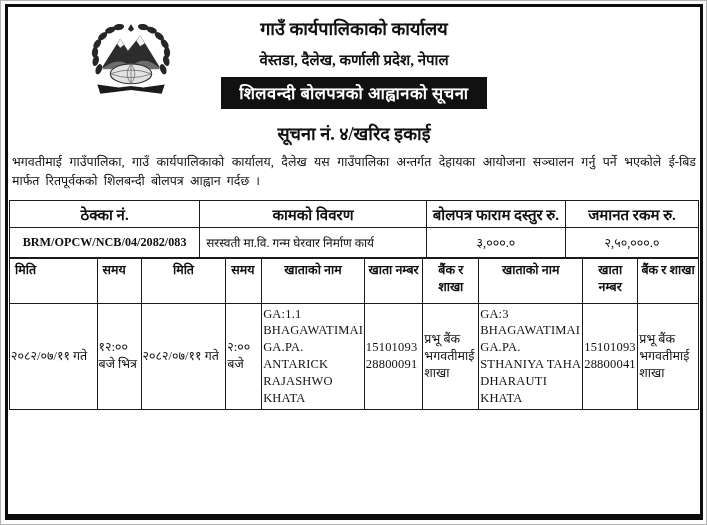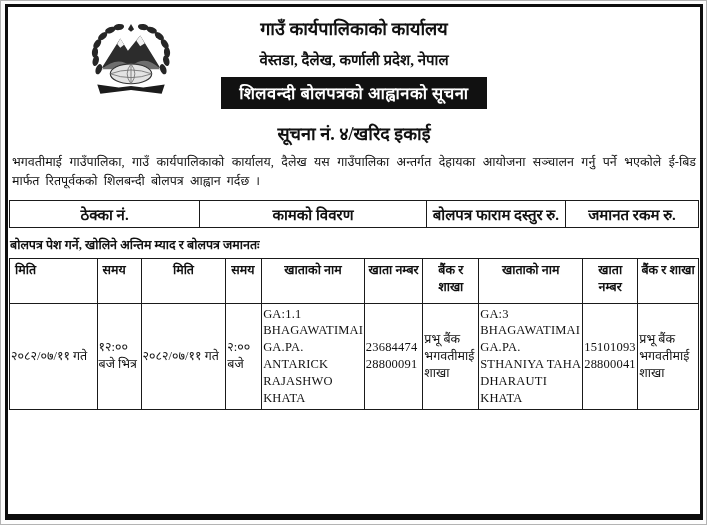--- a/index.html
+++ b/index.html
@@ -99,24 +99,29 @@
           <col style="width:20.2%">
           <col style="width:19.3%">
         </colgroup>
       <tbody>
           <tr>
         <th>ठेक्का नं.</th>
         <th>कामको विवरण</th>
         <th>बोलपत्र फाराम दस्तुर रु.</th>
         <th>जमानत रकम रु.</th>
       </tr>
+      <tr>
+        <td class="cno">BRM/OPCW/NCB/04/2082/083</td>
+        <td class="desc">सरस्वती मा.वि. गन्म घेरवार निर्माण कार्य</td>
+        <td>३,०००.०</td>
+        <td>२,५०,०००.०</td>
+      </tr>
     </tbody>
       </table>
 
-    <div class="lbl">बोलपत्र पेश गर्ने, खोलिने अन्तिम म्याद र बोलपत्र जमानतः</div>
 
     <table class="t2">
       <colgroup>
         <col style="width:12.7%">
           <col style="width:6.4%">
           <col style="width:12.3%">
           <col style="width:5.2%">
         <col style="width:14.9%">
           <col style="width:8.5%">
           <col style="width:8.1%">
@@ -136,21 +141,21 @@
         <th>खाताको नाम</th>
         <th>खाता नम्बर</th>
         <th>बैंक र शाखा</th>
       </tr>
       <tr class="d">
         <td>२०८२/०७/११ गते</td>
         <td>१२:०० बजे भित्र</td>
         <td>२०८२/०७/११ गते</td>
         <td>२:०० बजे</td>
         <td class="en">GA:1.1 BHAGAWATIMAI GA.PA. ANTARICK RAJASHWO KHATA</td>
-        <td class="en">23684474 28800091</td>
+        <td class="en">15101093 28800091</td>
         <td>प्रभू बैंक भगवतीमाई शाखा</td>
         <td class="en">GA:3 BHAGAWATIMAI GA.PA. STHANIYA TAHA DHARAUTI KHATA</td>
         <td class="en">15101093 28800041</td>
         <td>प्रभू बैंक भगवतीमाई शाखा</td>
       </tr>
     </tbody>
       </table>
 
   </div>
 </div>

